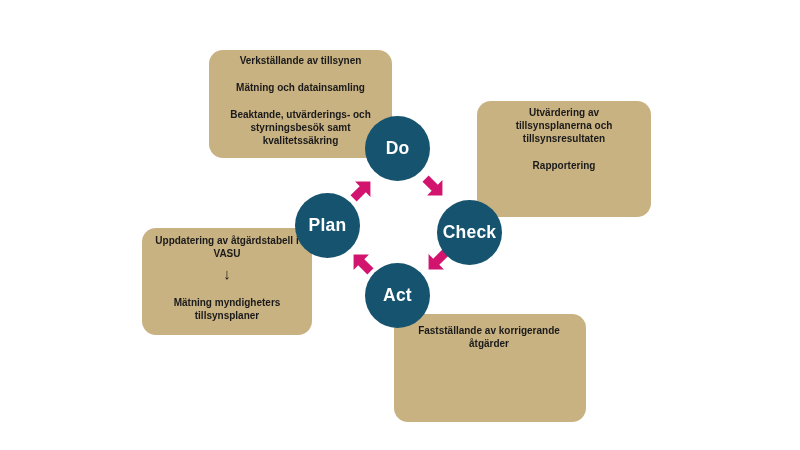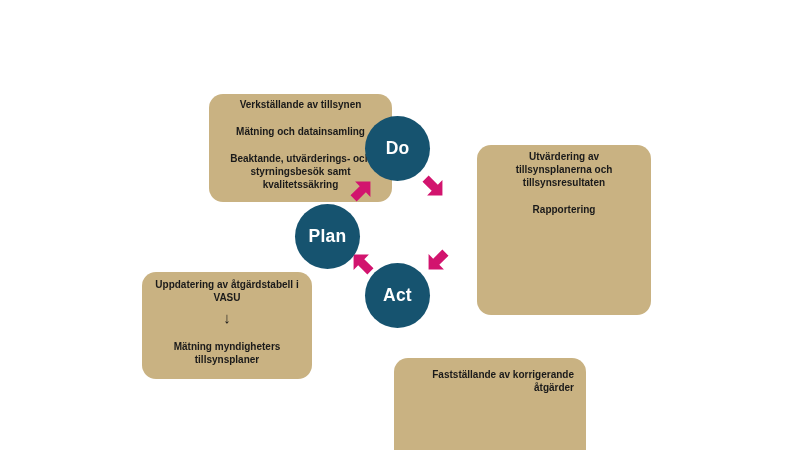--- a/index.html
+++ b/index.html
@@ -12,39 +12,39 @@
   }
   html,body{margin:0;padding:0;background:var(--background);}
   .stage{
     position:relative;width:800px;height:450px;overflow:hidden;
     background:var(--background);
     font-family:"Liberation Sans","DejaVu Sans",sans-serif;
   }
   .box{
     position:absolute;background:var(--box);border-radius:14px;
     color:var(--box-text);font-size:10px;font-weight:bold;line-height:13px;
-    text-align:center;box-sizing:border-box;margin-top:44px;
+    text-align:center;box-sizing:border-box;
   }
   .box p{margin:0 0 14px 0;}
   .box-do{left:209px;top:50px;width:183px;height:108px;padding:4px 10px 0 10px;}
-  .box-check{left:477px;top:101px;width:174px;height:170px;padding:5px 14px 0 14px;}
+  .box-check{left:477px;top:101px;width:174px;height:116px;padding:5px 14px 0 14px;}
   .box-plan{left:142px;top:228px;width:170px;height:107px;padding:6px 6px 0 6px;}
   .box-plan p:nth-child(1){margin-bottom:6px;}
-  .box-act{left:394px;top:314px;width:192px;height:108px;padding:10px 12px 0 10px;text-align:right;}
+  .box-act{left:394px;top:314px;width:192px;height:108px;padding:10px 12px 0 10px;}
   .down-arrow{font-size:15px;line-height:16px;margin:0 0 8px 0;font-weight:bold;}
   .circle{
     position:absolute;width:65px;height:65px;border-radius:50%;
     background:var(--circle);color:var(--circle-text);
     display:flex;align-items:center;justify-content:center;
     font-size:17.5px;font-weight:700;letter-spacing:.2px;z-index:3;
   }
   .circle-do{left:365px;top:116px;}
   .circle-check{left:437px;top:200px;}
   .circle-act{left:365px;top:263px;text-align:center;}
-  .circle-plan{left:295px;top:204px;}
+  .circle-plan{left:295px;top:193px;}
   .arrow{position:absolute;width:26px;height:26px;z-index:2;}
   .arrow polygon{fill:var(--arrow);}
   .arrow-plan-do{left:349px;top:177px;transform:rotate(-45deg);}
   .arrow-do-check{left:421px;top:174px;transform:rotate(45deg);}
   .arrow-check-act{left:424px;top:248px;transform:rotate(135deg);}
   .arrow-act-plan{left:349px;top:250px;transform:rotate(-135deg);}
 </style>
 </head>
 <body>
 
@@ -67,20 +67,23 @@
     <p>Mätning myndigheters tillsynsplaner</p>
   </div>
 
   <div class="box box-act">
     <p>Fastställande av korrigerande åtgärder</p>
   </div>
 
   <div class="circle circle-do">
     <span>Do</span>
   </div>
+  <div class="circle circle-check">
+    <span>Check</span>
+  </div>
   <div class="circle circle-act">
     <span>Act</span>
   </div>
   <div class="circle circle-plan">
     <span>Plan</span>
   </div>
 
   <svg class="arrow arrow-plan-do" viewBox="0 0 24 24" aria-hidden="true">
     <polygon points="1,8 13,8 13,2 23,12 13,22 13,16 1,16"></polygon>
   </svg>

